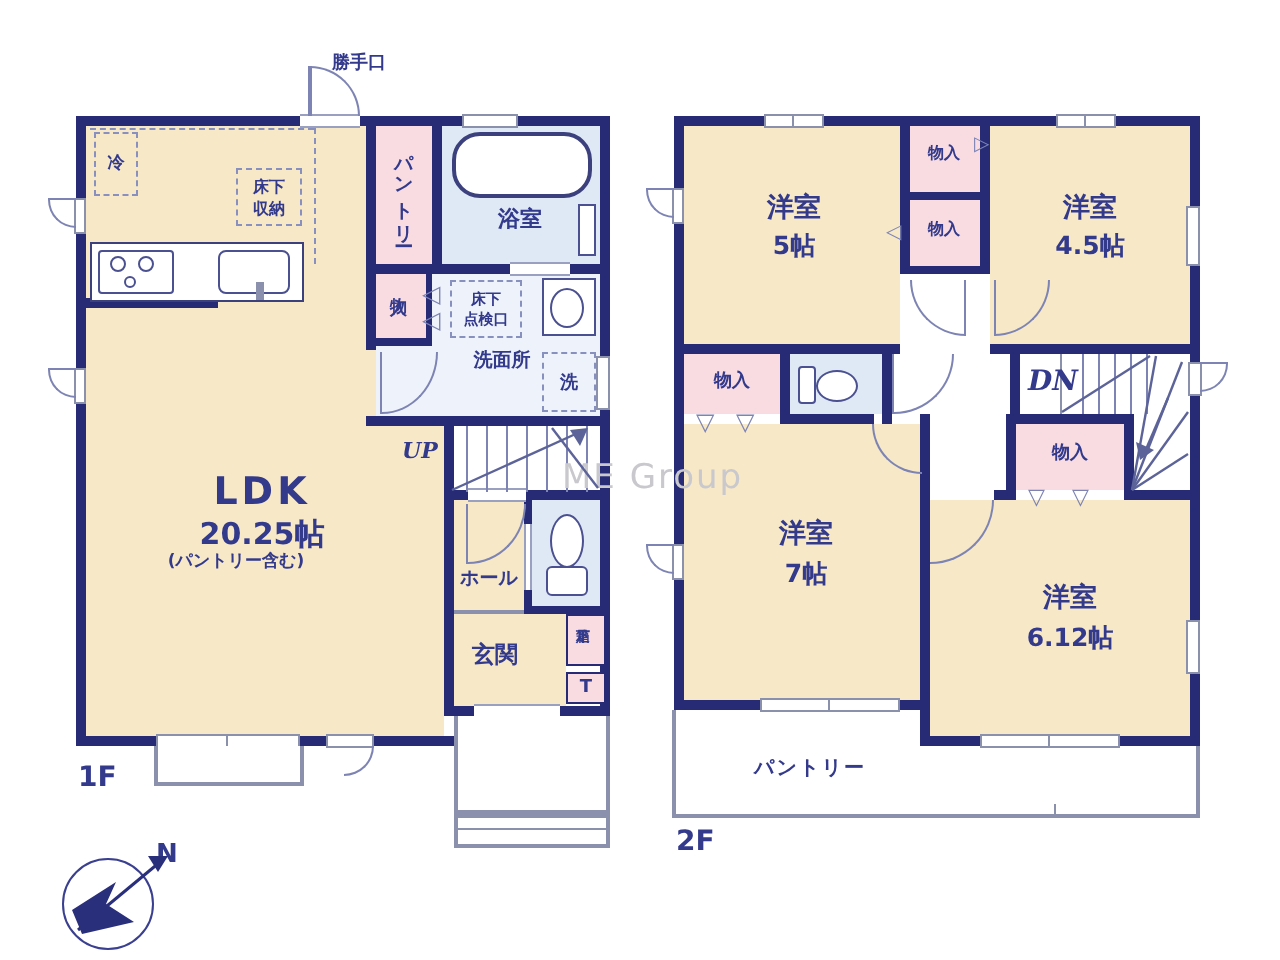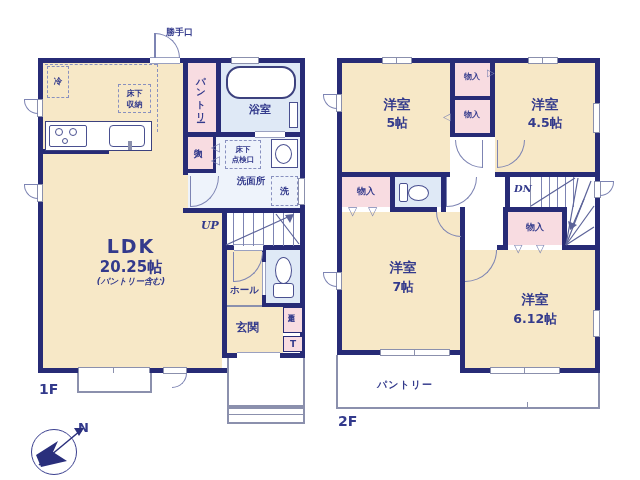--- a/index.html
+++ b/index.html
@@ -138,21 +138,21 @@
     <div class="pink" style="left:283px;top:336px;width:20px;height:16px;border:1.5px solid #272b76;box-sizing:border-box;"></div>
     <div class="gline" style="left:227px;top:305px;width:35px;height:1.5px;"></div>
 
     <div class="outline" style="left:227px;top:358px;width:78px;height:49px;"></div>
     <div class="outline" style="left:227px;top:407px;width:78px;height:17px;border-top:2px solid #8b90ad;"></div>
     <div class="gline" style="left:229px;top:414px;width:74px;height:1px;"></div>
     <div class="outline" style="left:77px;top:373px;width:75px;height:20px;"></div>
 
     <div class="lbl ctr" style="left:81px;top:236px;width:100px;font-size:19px;letter-spacing:2px;">LDK</div>
     <div class="lbl ctr" style="left:81px;top:259px;width:100px;font-size:15px;">20.25帖</div>
-    <div class="lbl ctr" style="left:81px;top:277px;width:100px;font-size:8.5px;font-style:italic;">(パントリー含む)</div>
+    <div class="lbl ctr" style="left:68px;top:277px;width:100px;font-size:8.5px;">(パントリー含む)</div>
     <div class="lbl vlbl" style="left:195px;top:70px;font-size:9.5px;">パントリー</div>
     <div class="lbl ctr" style="left:240px;top:104px;width:40px;font-size:11px;">浴室</div>
     <div class="lbl ctr" style="left:227px;top:176px;width:48px;font-size:9.5px;">洗面所</div>
     <div class="lbl vlbl" style="left:193px;top:141px;font-size:8.5px;">物入</div>
     <div class="lbl" style="left:166px;top:27px;font-size:9px;">勝手口</div>
     <div class="lbl ital" style="left:201px;top:220px;font-size:11px;">UP</div>
     <div class="lbl" style="left:230px;top:285px;font-size:9.5px;">ホール</div>
     <div class="lbl" style="left:236px;top:321px;font-size:11.5px;">玄関</div>
     <div class="lbl vlbl" style="left:287px;top:309px;font-size:7px;letter-spacing:0;">下足箱</div>
     <div class="lbl ctr" style="left:283px;top:339px;width:20px;font-size:9px;">T</div>
@@ -247,25 +247,26 @@
     <div class="lbl ctr" style="left:515px;top:97px;width:60px;font-size:13.5px;">洋室</div>
     <div class="lbl ctr" style="left:515px;top:116px;width:60px;font-size:12.5px;">4.5帖</div>
     <div class="lbl ctr" style="left:373px;top:260px;width:60px;font-size:13.5px;">洋室</div>
     <div class="lbl ctr" style="left:373px;top:280px;width:60px;font-size:12.5px;">7帖</div>
     <div class="lbl ctr" style="left:505px;top:292px;width:60px;font-size:13.5px;">洋室</div>
     <div class="lbl ctr" style="left:505px;top:312px;width:60px;font-size:12.5px;">6.12帖</div>
     <div class="lbl ctr" style="left:452px;top:72px;width:40px;font-size:8px;">物入</div>
     <div class="lbl ctr" style="left:452px;top:110px;width:40px;font-size:8px;">物入</div>
     <div class="lbl ctr" style="left:342px;top:186px;width:48px;font-size:9px;">物入</div>
     <div class="lbl ctr" style="left:508px;top:222px;width:54px;font-size:9px;">物入</div>
-    <div class="lbl ital" style="left:514px;top:183px;font-size:10px;">DN</div>
+    <div class="lbl ital" style="left:514px;top:183px;font-size:14px;">DN</div>
     <div class="lbl" style="left:377px;top:379px;font-size:10px;letter-spacing:1px;">パントリー</div>
     <div class="lbl" style="left:338px;top:413px;font-size:14px;">2F</div>
   </div>
 
+  <div class="wm" style="left:281px;top:229px;">ME Group</div>
 
   <div>
     <div style="position:absolute;left:31px;top:429px;width:46px;height:46px;border:1.5px solid #3a3f8f;border-radius:50%;box-sizing:border-box;"></div>
     <div class="lbl" style="left:78px;top:421px;font-size:13px;">N</div>
   </div>
 
   <svg class="ovl" width="640" height="480" viewBox="0 0 640 480">
     <g stroke="#5c6399" stroke-width="1.2" fill="none">
       <line x1="226" y1="245" x2="290" y2="216"></line>
       <line x1="299" y1="244" x2="276" y2="214"></line>

